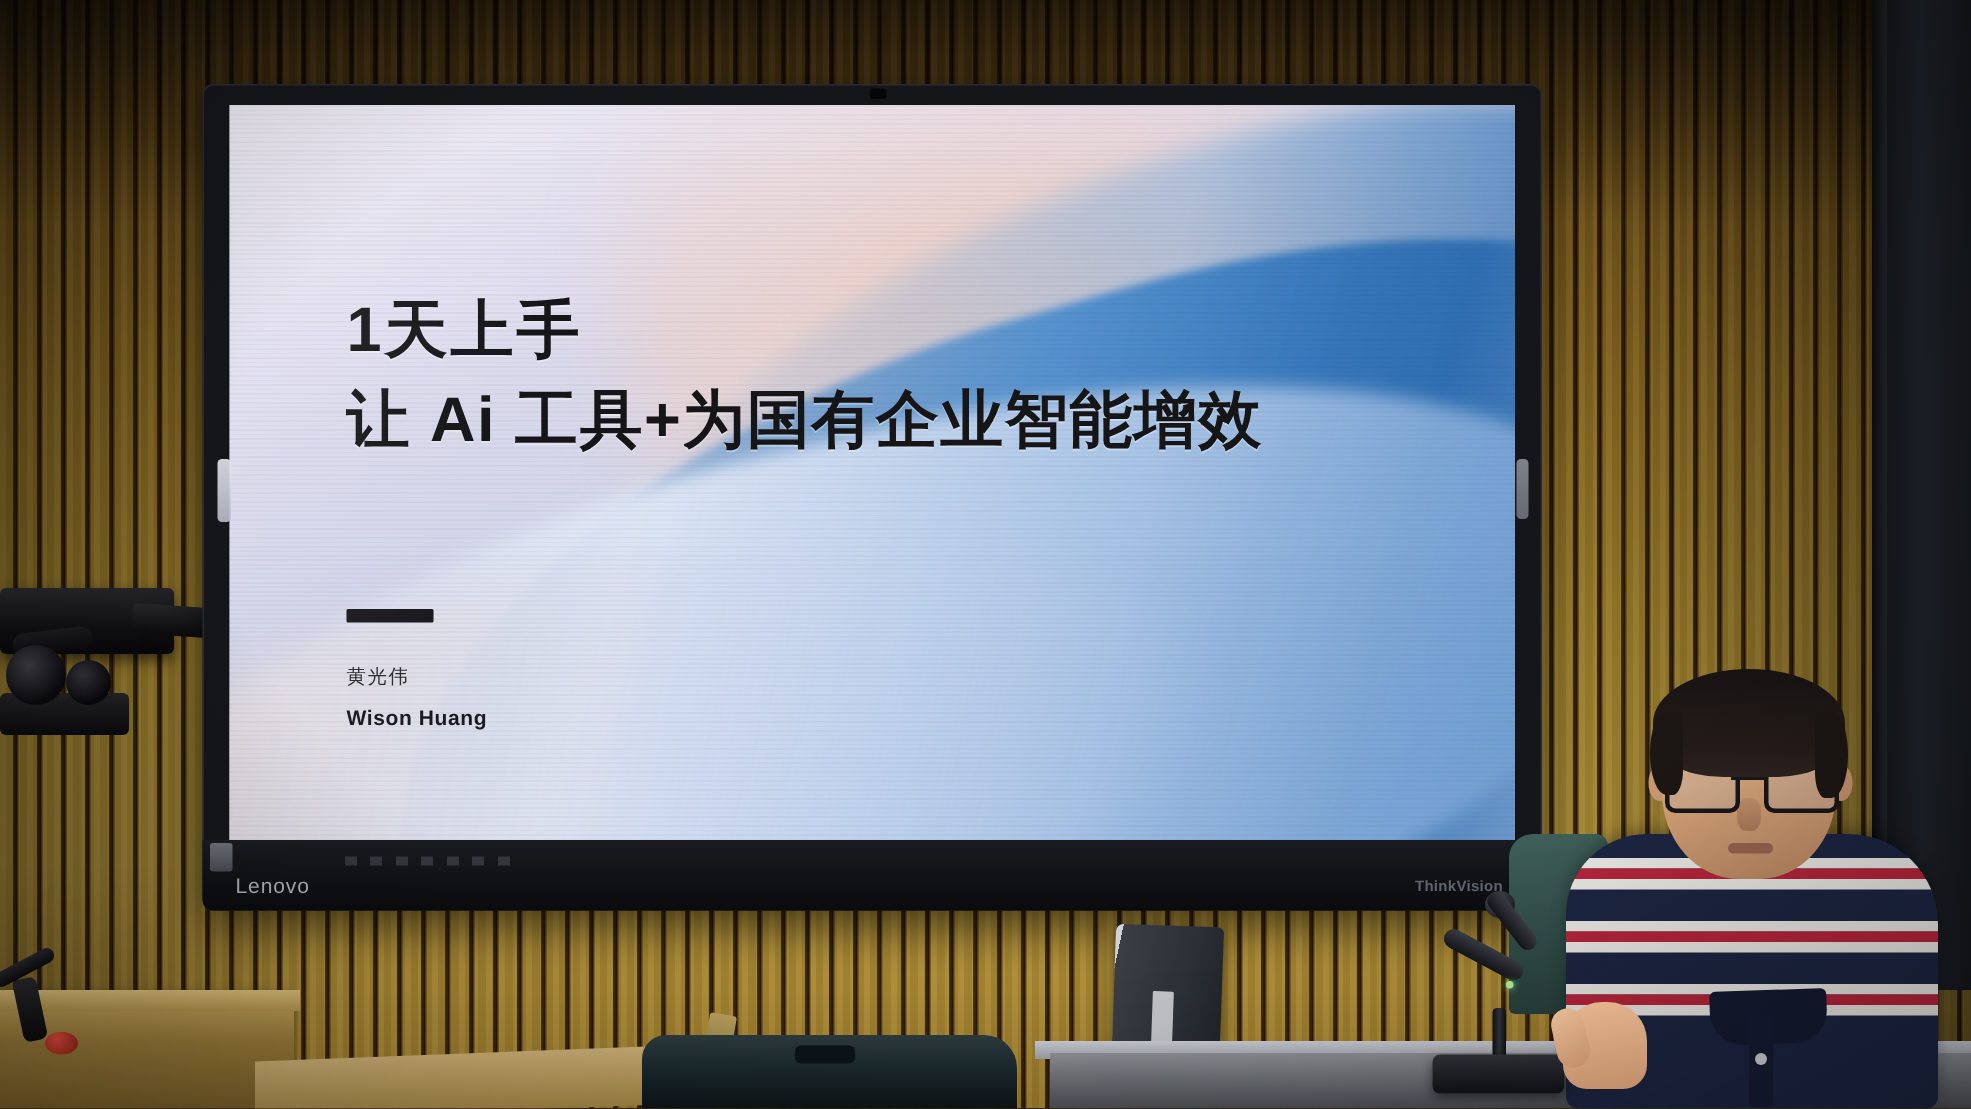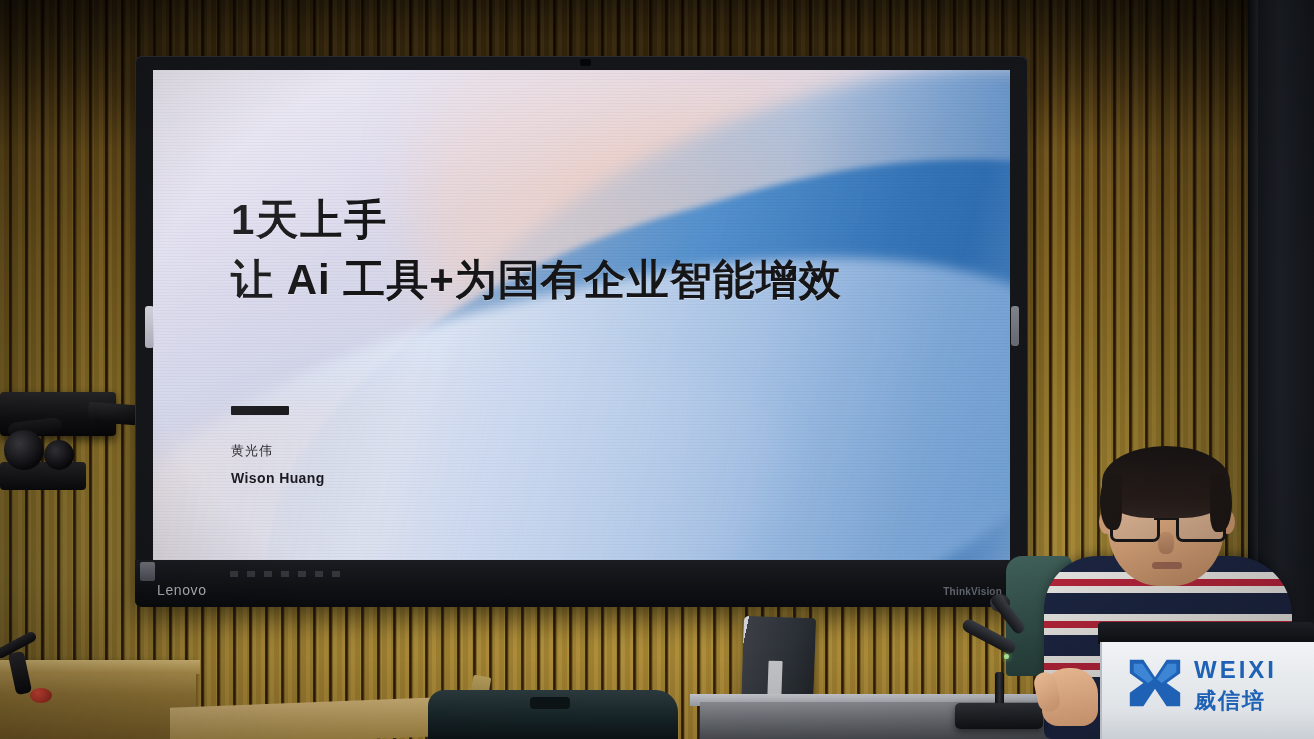--- a/index.html
+++ b/index.html
@@ -357,29 +357,15 @@
   <div class="mic-head"></div>
   <div class="mic-neck2"></div>
   <div class="mic-neck"></div>
   <div class="mic-stem"></div>
   <div class="mic-base"></div>
   <div class="mic-led"></div>
 
   <div class="thumb"></div>
   <div class="hand"></div>
 
-  <div class="plap">
-    <div class="plap-top"></div>
-    <div class="plap-screen">
-      <div class="wlogo">
-        <svg viewBox="0 0 64 64" aria-hidden="true">
-          <path d="M6 8 L20 8 L32 26 L44 8 L58 8 L58 22 L44 32 L58 42 L58 56 L44 56 L32 38 L20 56 L6 56 L6 42 L20 32 L6 22 Z" fill="#1f62b5"></path>
-          <path d="M10 12 L19 12 L30 28 L25 32 L10 21 Z" fill="#3d86d6"></path>
-          <path d="M54 12 L45 12 L34 28 L39 32 L54 21 Z" fill="#3d86d6"></path>
-        </svg>
-      </div>
-      <div class="wtext">WEIXI</div>
-      <div class="wtext-cn">威信培</div>
-    </div>
-  </div>
 
   <div id="soft"></div>
 </div>
 
 </body></html>

